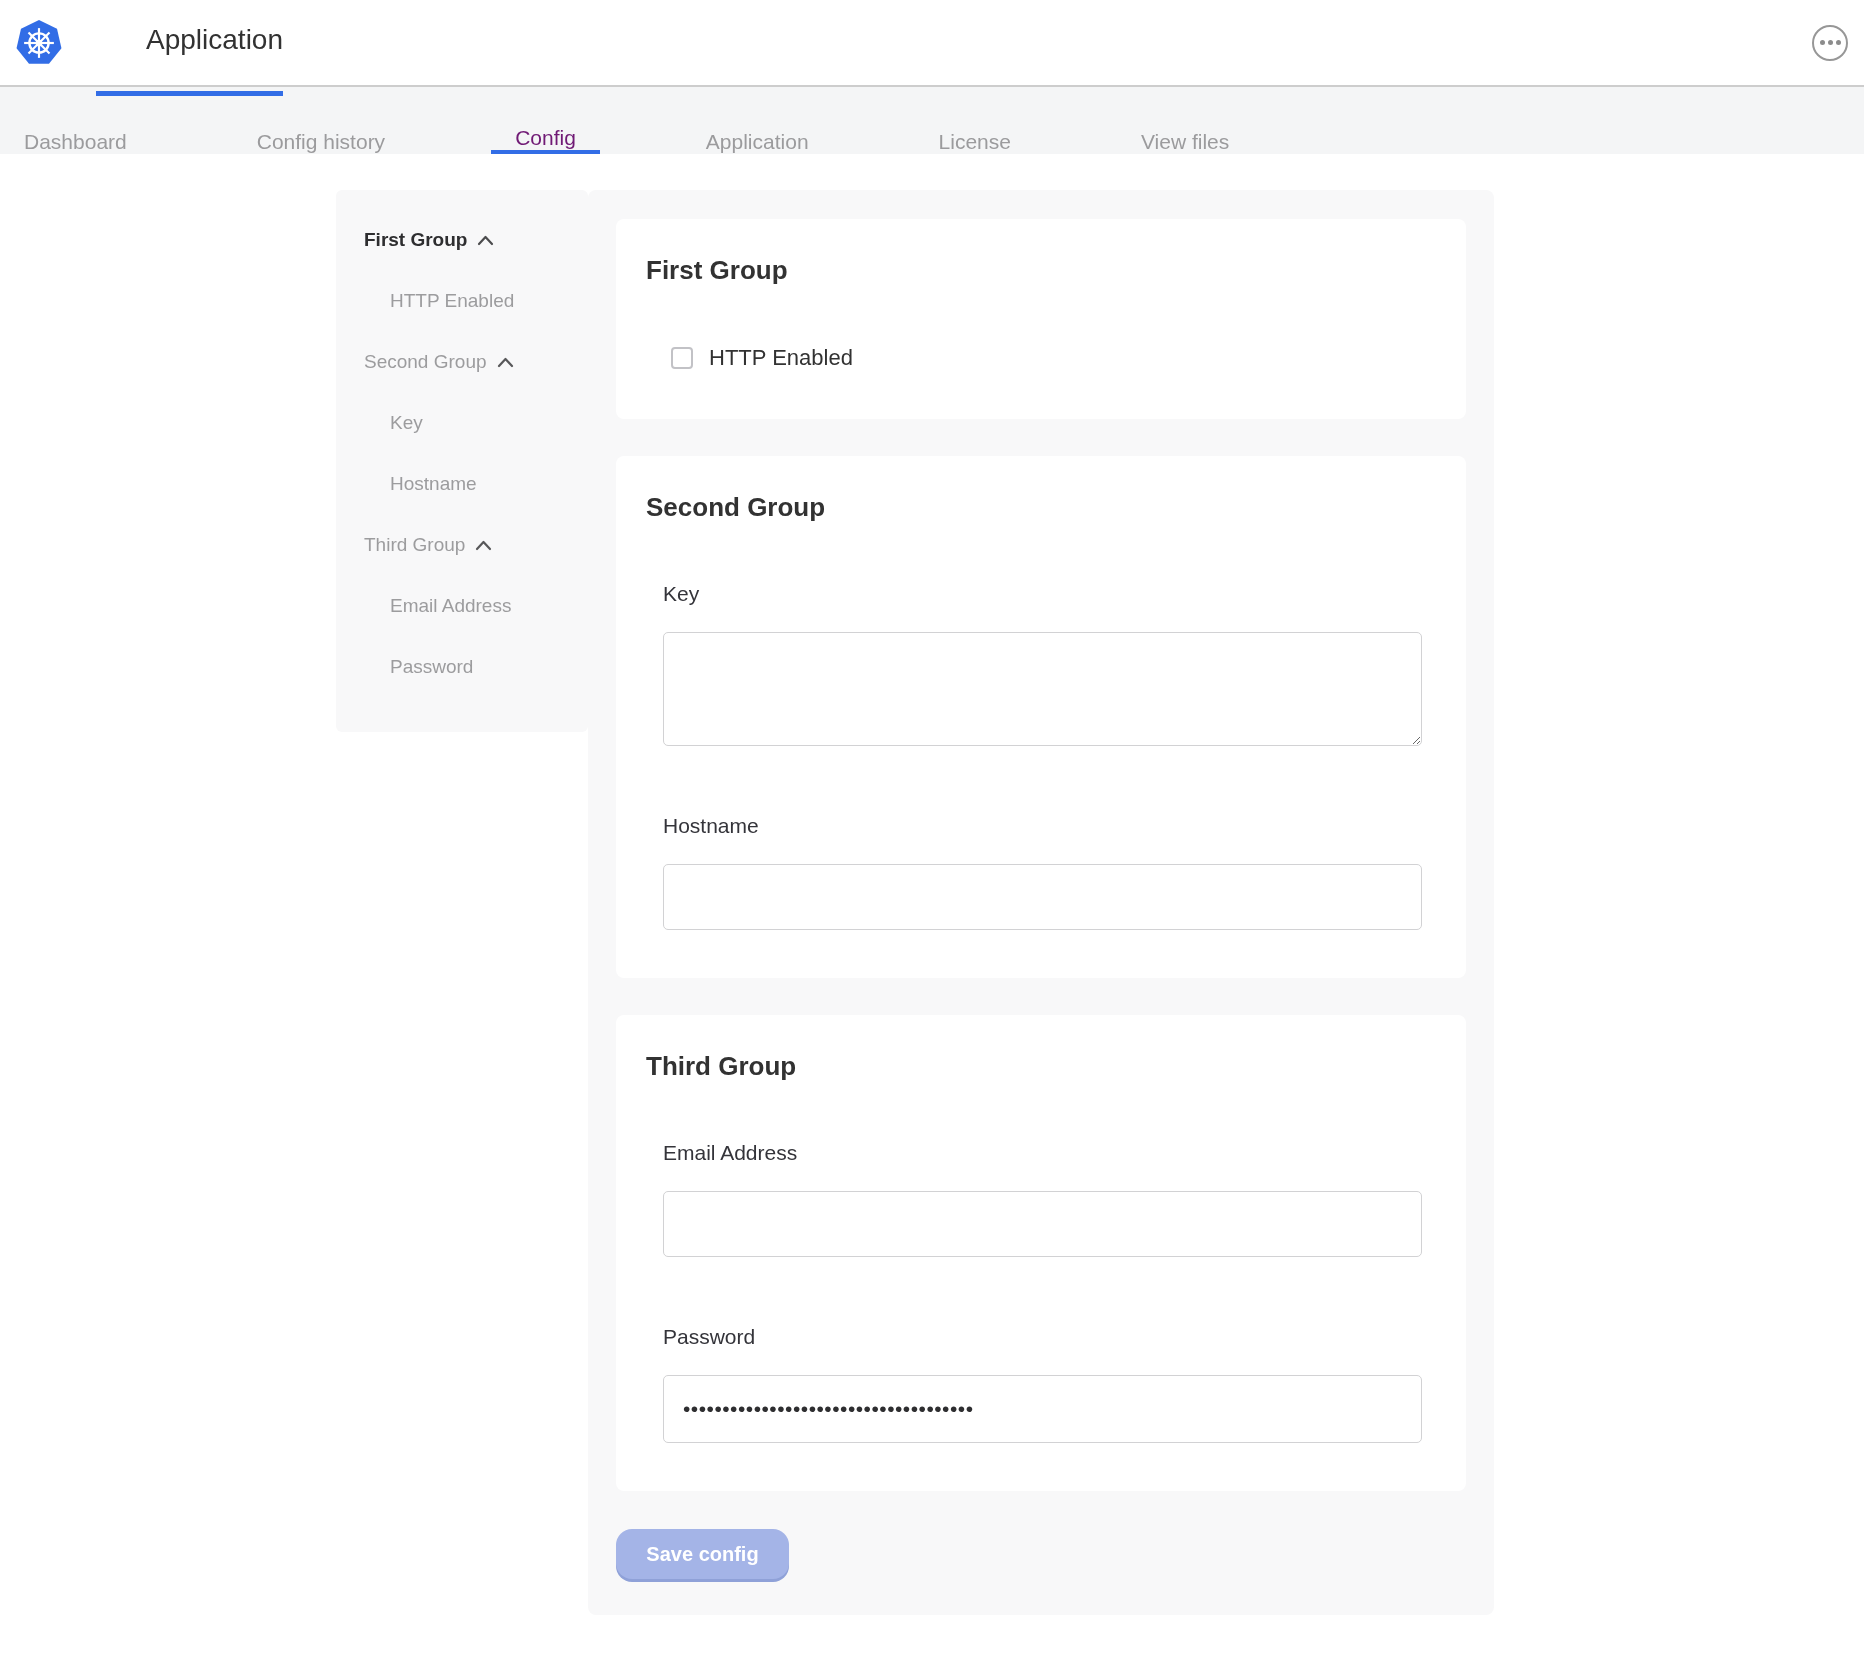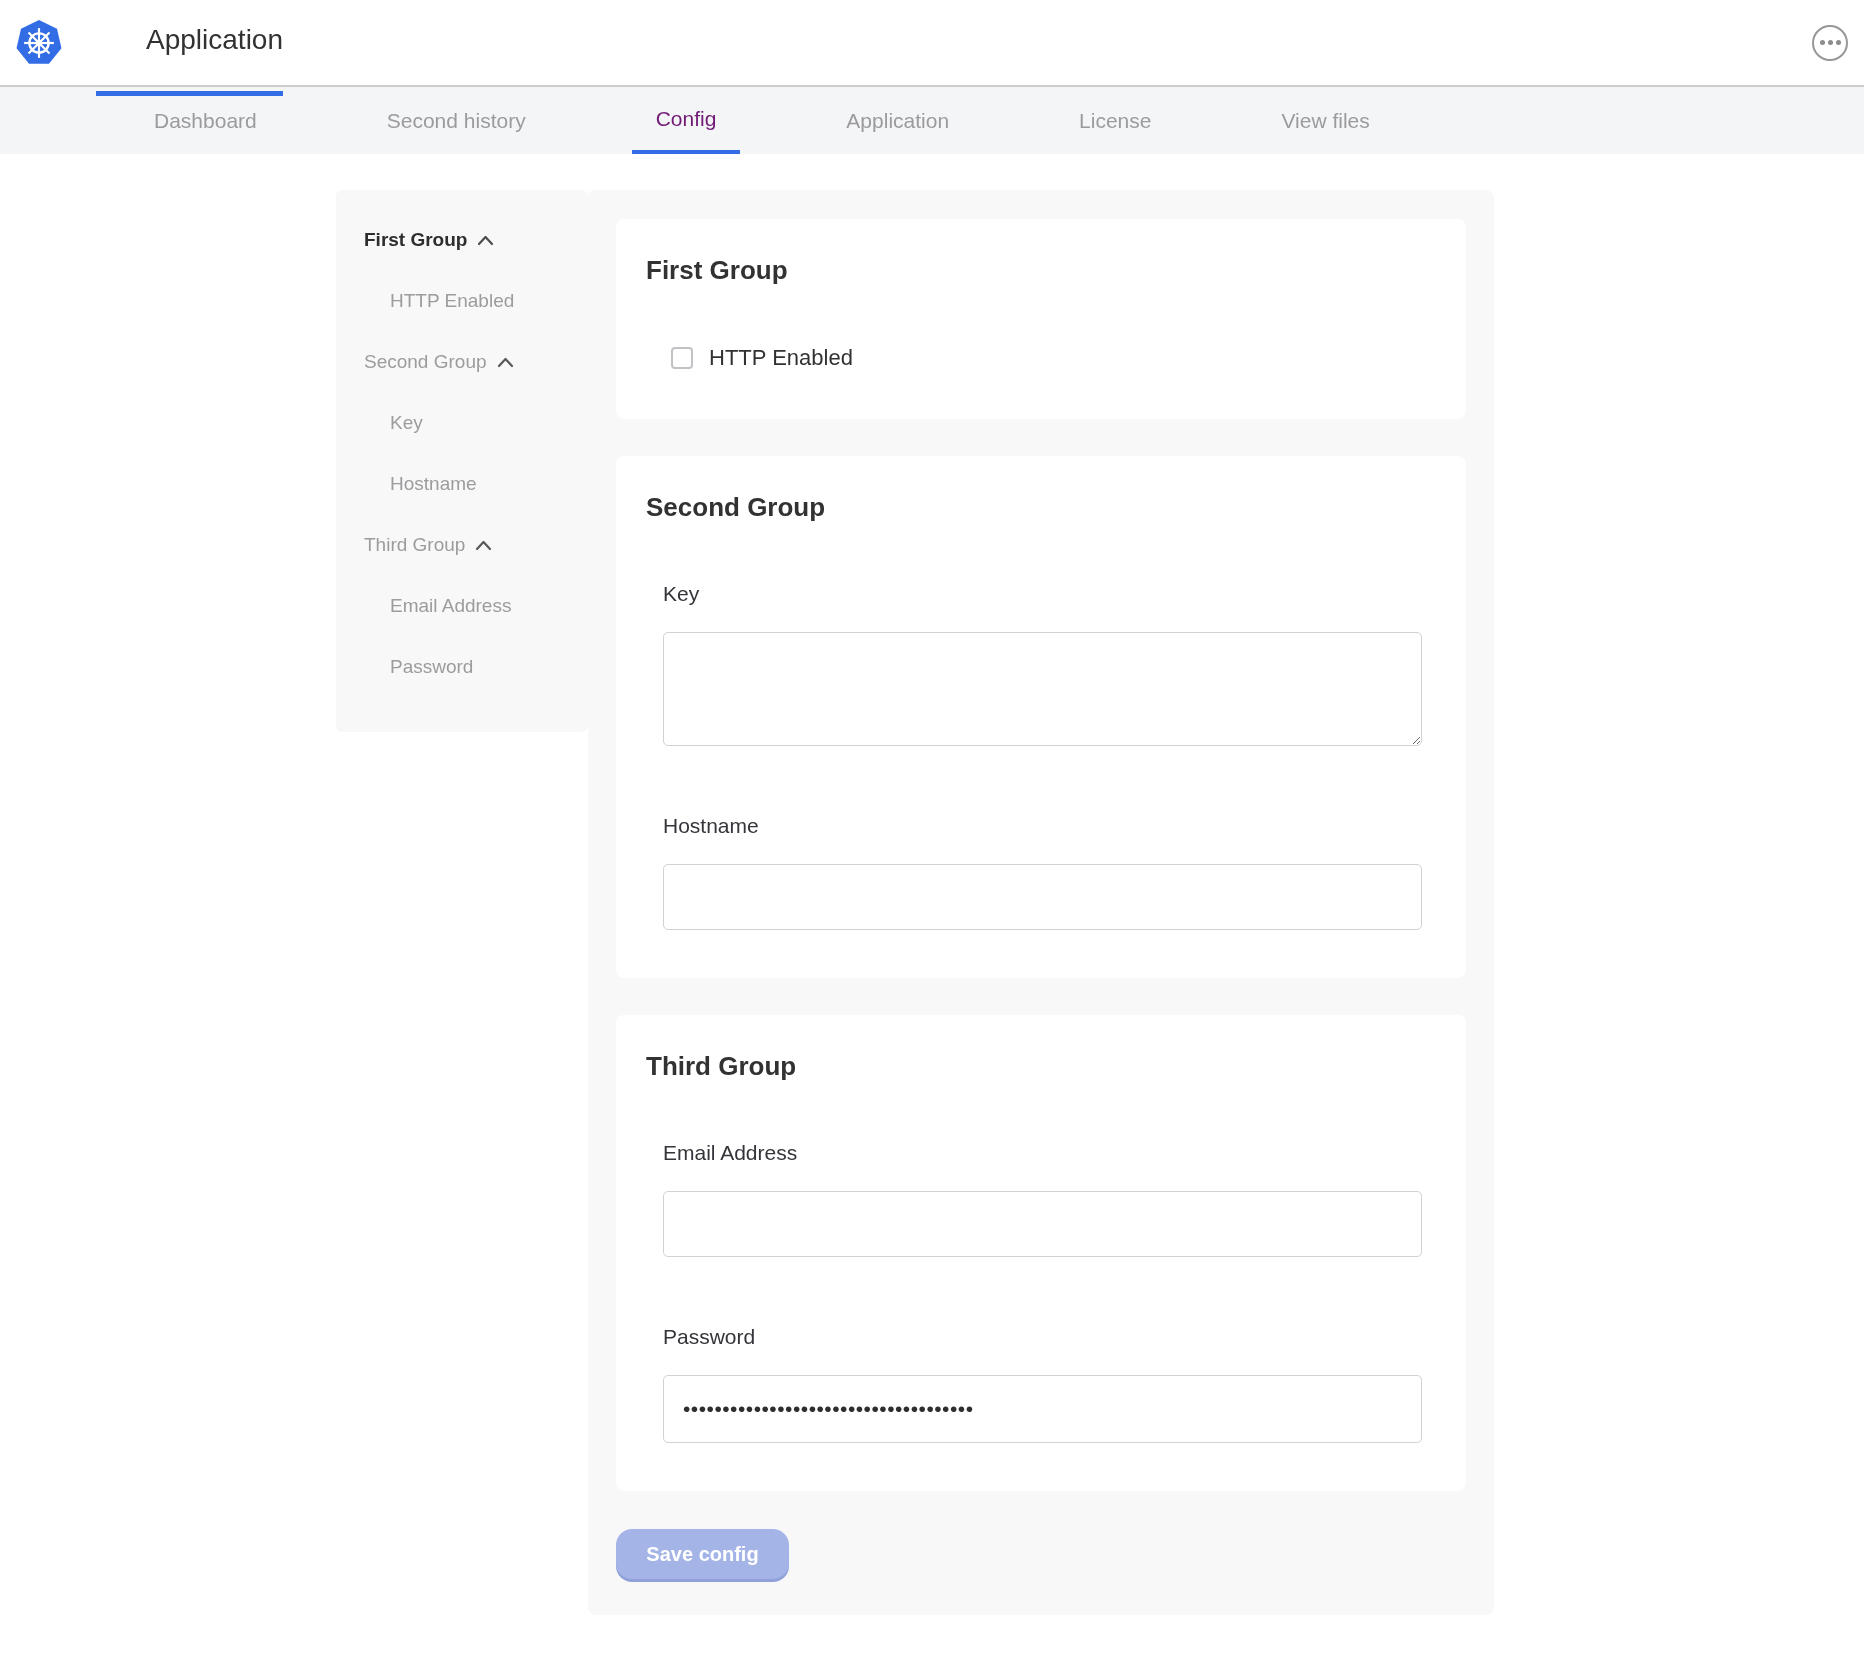--- a/index.html
+++ b/index.html
@@ -13,21 +13,21 @@
   .app-tab { margin-left: 33px; width: 187px; height: 106px; display: flex;
     align-items: center; padding-left: 14px; font-size: 28px; color: #323232;
     border-bottom: 5px solid #326de6; cursor: pointer; justify-content: flex-end; }
   .header-spacer { flex: 1; }
   .menu-btn { width: 36px; height: 36px; border: 2px solid #979797; border-radius: 50%;
     margin-right: 16px; display: flex; align-items: center; justify-content: center;
     gap: 3px; cursor: pointer; background: #fff; }
   .menu-btn i { width: 5px; height: 5px; background: #8c8c8c; border-radius: 50%; display:block; }
 
   
-  .navbar { height: 67px; background: #f4f5f6; display: flex; padding-left: 130px; gap: 82px; }
+  .navbar { height: 67px; background: #f4f5f6; display: flex; gap: 82px; align-items: flex-end; }
   .nav-item { display: flex; align-items: center; padding: 0 24px; font-size: 21px;
     color: #9b9b9d; cursor: pointer; }
   .nav-item.active { color: #701a75; border-bottom: 4px solid #326de6; }
 
   
   .content { display: flex; align-items: flex-start; margin: 36px 0 0 336px; }
 
   .side-nav { width: 252px; background: #f8f8f9; border-radius: 6px;
     padding: 36px 0 51px 0; }
   .side-item { height: 28px; margin-bottom: 33px; display: flex; align-items: center;
@@ -94,21 +94,21 @@
   <div class="header-spacer"></div>
   <div class="menu-btn">
     <i></i>
       <i></i>
       <i></i>
   </div>
 </div>
 
 <div class="navbar">
   <div class="nav-item">Dashboard</div>
-  <div class="nav-item">Second history</div>
+  <div class="nav-item">Config history</div>
   <div class="nav-item active">Config</div>
   <div class="nav-item">Application</div>
   <div class="nav-item">License</div>
   <div class="nav-item">View files</div>
 </div>
 
 <div class="content">
 
   <div class="side-nav">
     <div class="side-item group active">

